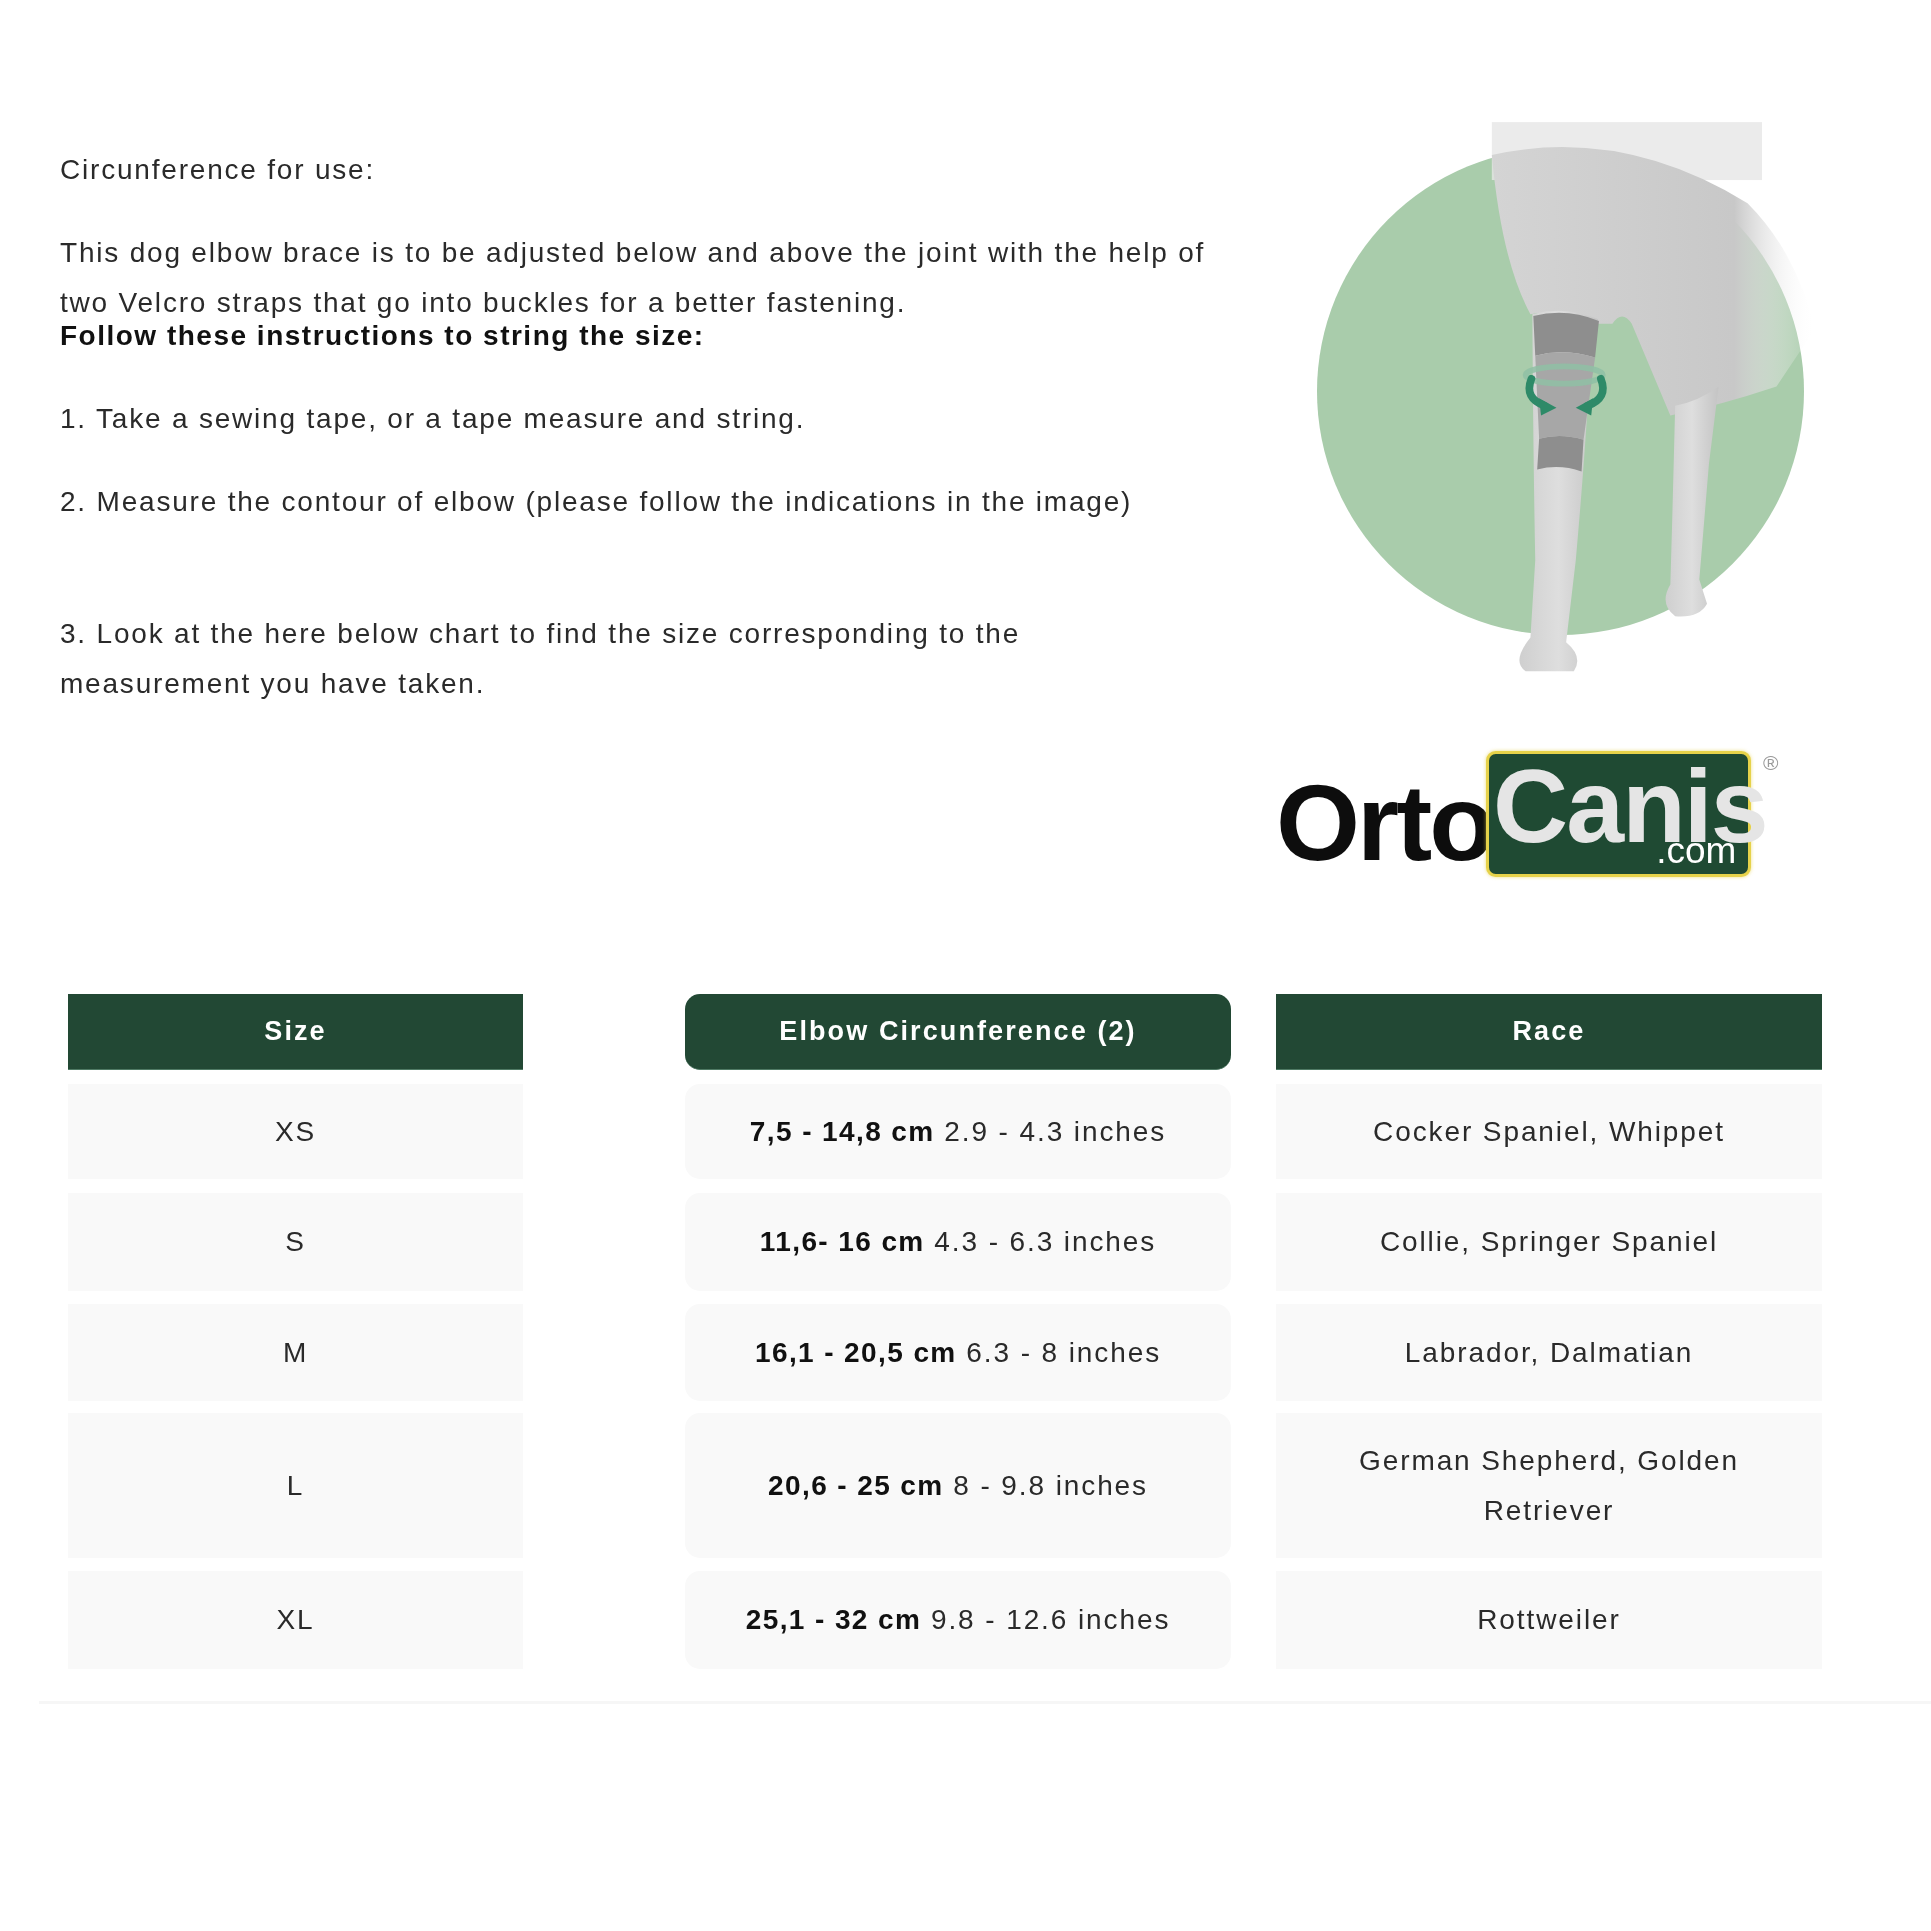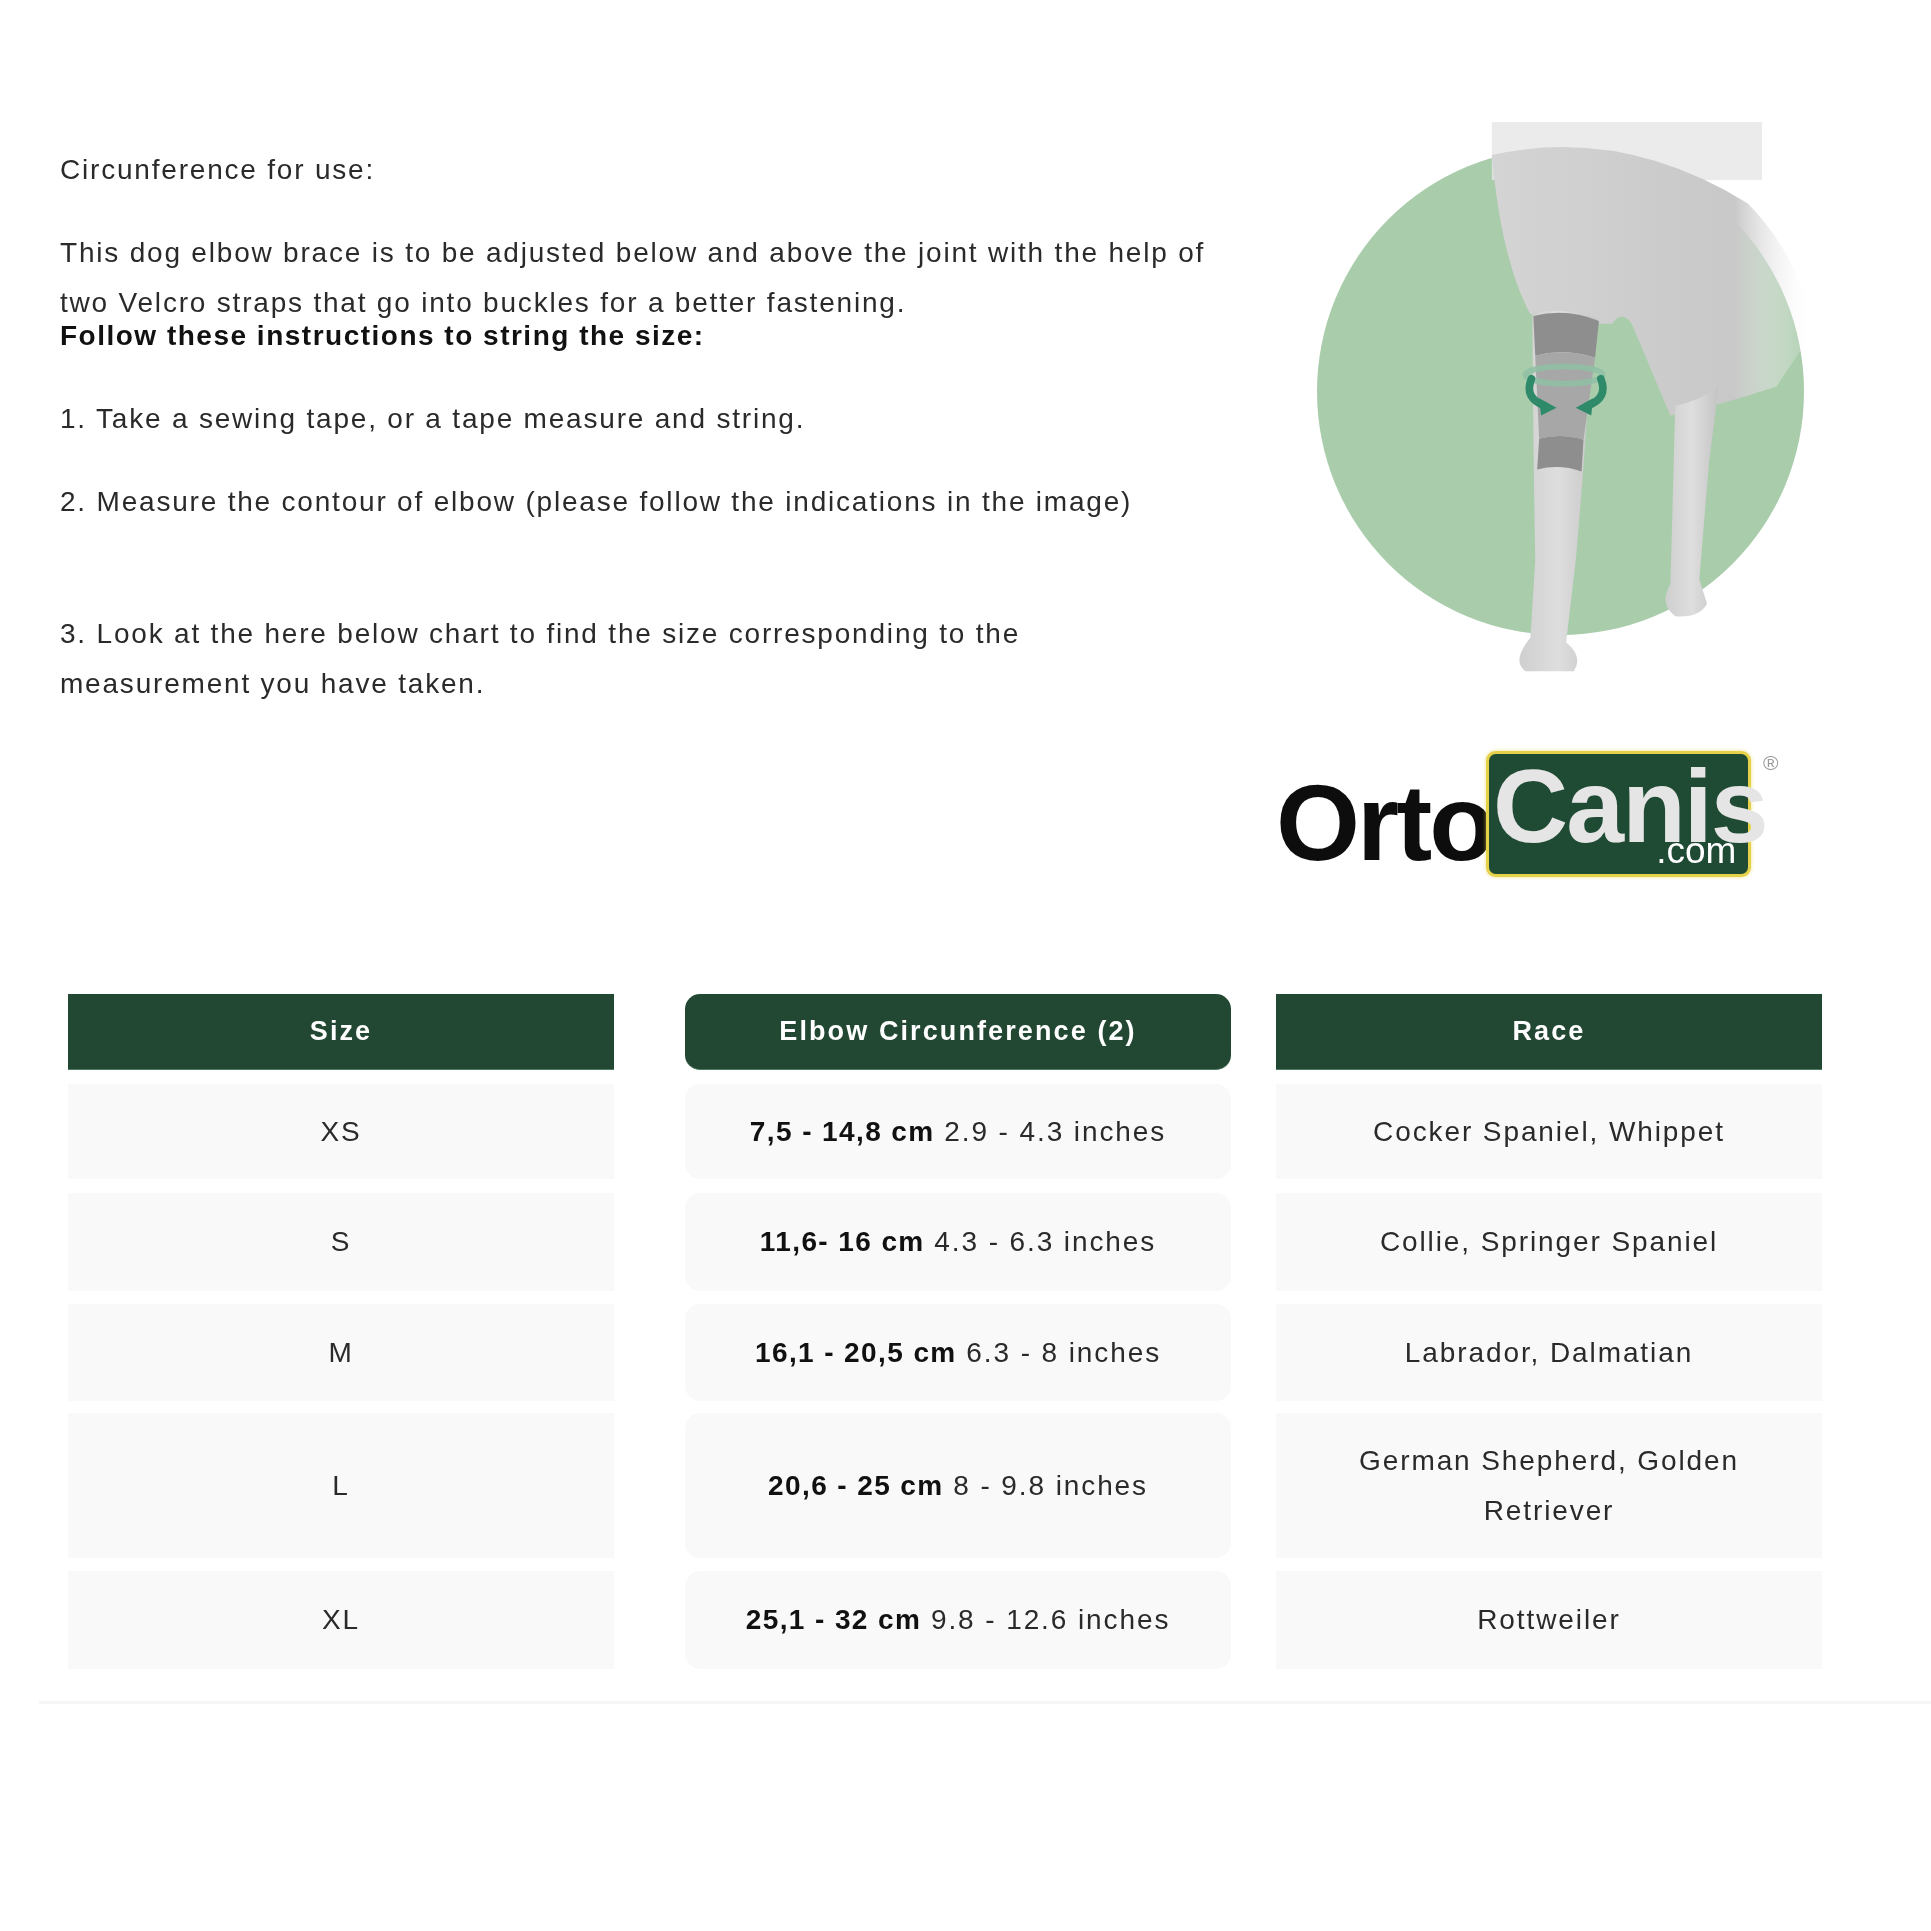--- a/index.html
+++ b/index.html
@@ -20,21 +20,21 @@
   .logo { position: absolute; left: 1274px; top: 743px; width: 521px; height: 145px; }
   .logo-orto { position: absolute; left: 1.9px; top: 9.7px; font-size: 108px; font-weight: bold; color: #0d0d0d; letter-spacing: -2.9px; line-height: 116px; margin-top: 12px; }
   .logo-box { position: absolute; left: 212px; top: 7.7px; width: 265px; height: 126px; background: #1f4a33; border: 3.9px solid #e6d24a; border-radius: 9.7px; box-shadow: 0 0 3.9px rgba(230,210,74,0.7); }
   .logo-canis { position: absolute; left: 4px; top: -5.8px; font-size: 104px; font-weight: bold; color: #e5e5e5; letter-spacing: -1.9px; line-height: 116px; }
   .logo-com { position: absolute; right: 11.6px; bottom: 1.9px; font-size: 37px; color: #ffffff; }
   .logo-reg { position: absolute; left: 489px; top: 7.7px; font-size: 21px; color: #999; }
 
   .size-table { position: absolute; left: 68px; top: 994px; width: 1754px; }
   .t-header { position: absolute; top: 0; height: 76px; background: #224834; color: #ffffff; font-weight: bold; font-size: 27px; letter-spacing: 2.1px; display: flex; align-items: center; justify-content: center; border-bottom: 1.9px solid #4f7a64; }
   .t-cell { position: absolute; background: #f9f9f9; display: flex; align-items: center; justify-content: center; text-align: center; font-size: 28px; letter-spacing: 1.9px; line-height: 50px; color: #2a2a2a; }
-  .col1 { left: 0; width: 546px; }
+  .col1 { left: 0; width: 455px; }
   .col2 { left: 617px; width: 546px; border-radius: 15px; }
   .col3 { left: 1208px; width: 546px; }
   .cm { font-weight: bold; color: #111; letter-spacing: 1.4px; }
   .r1 { top: 90px; height: 95px; }
   .r2 { top: 199px; height: 98px; }
   .r3 { top: 310px; height: 97px; }
   .r4 { top: 419px; height: 145px; }
   .r5 { top: 577px; height: 98px; }
   .race-text { width: 454px; }
 

